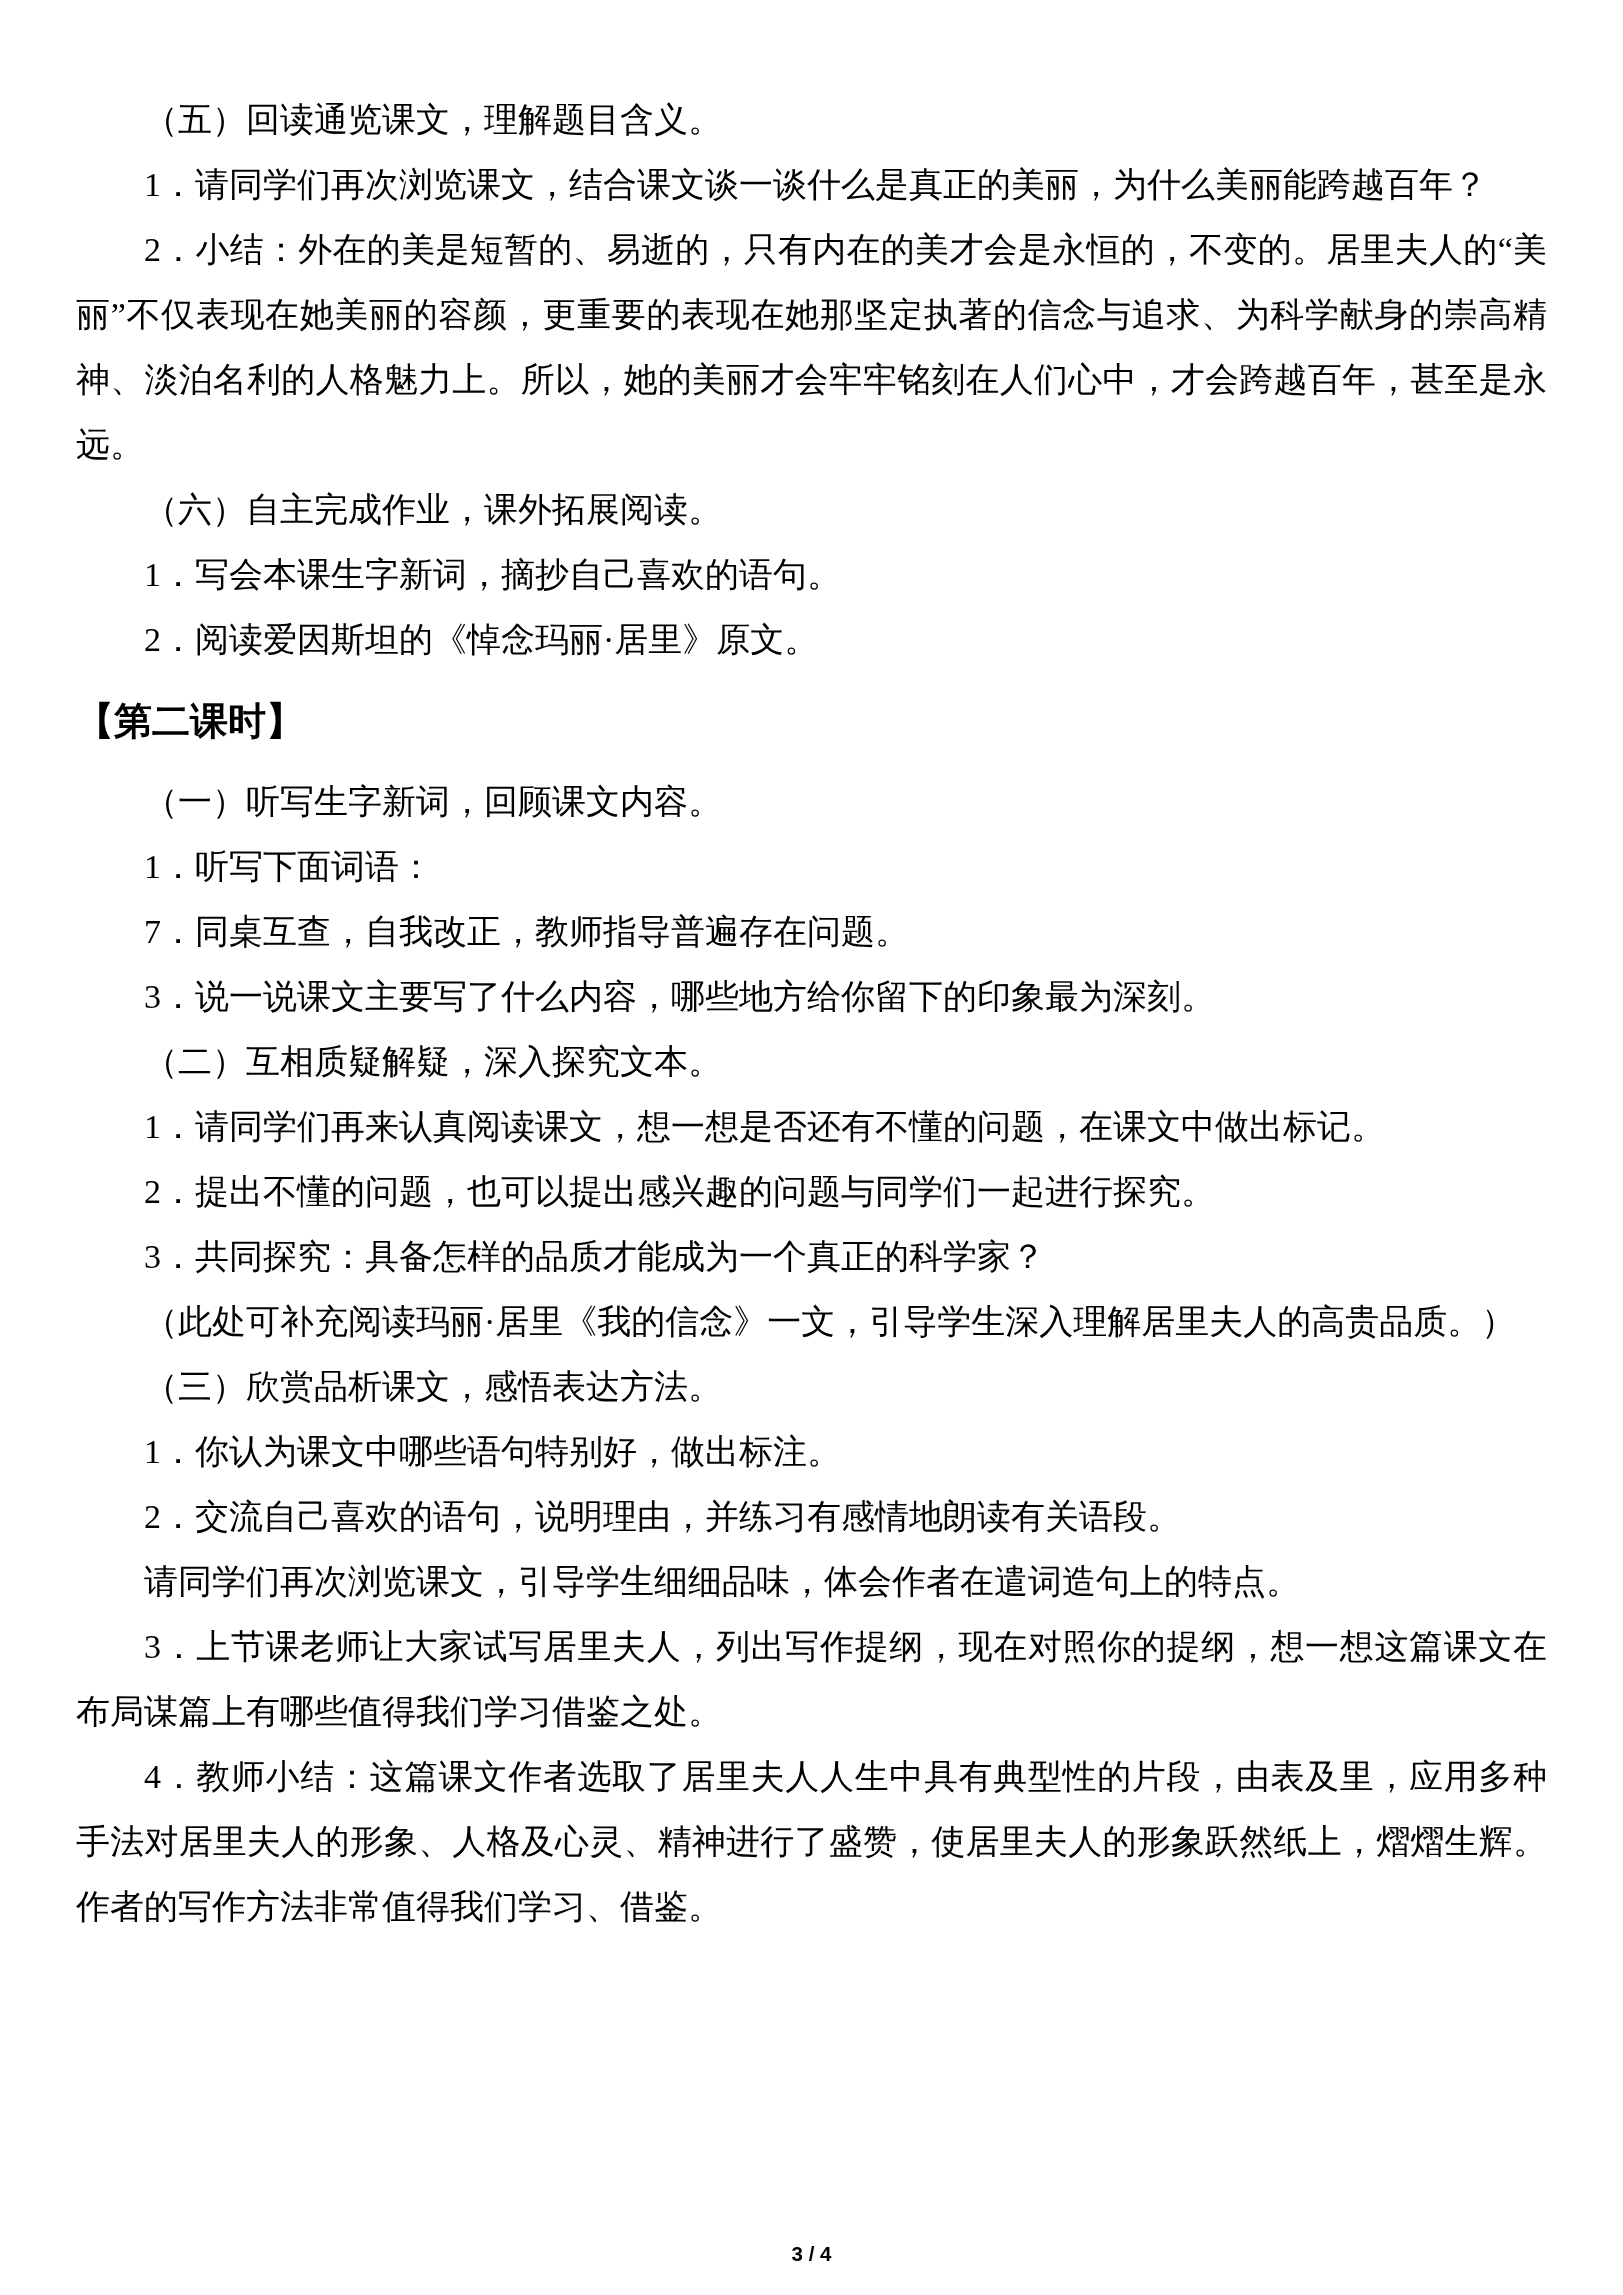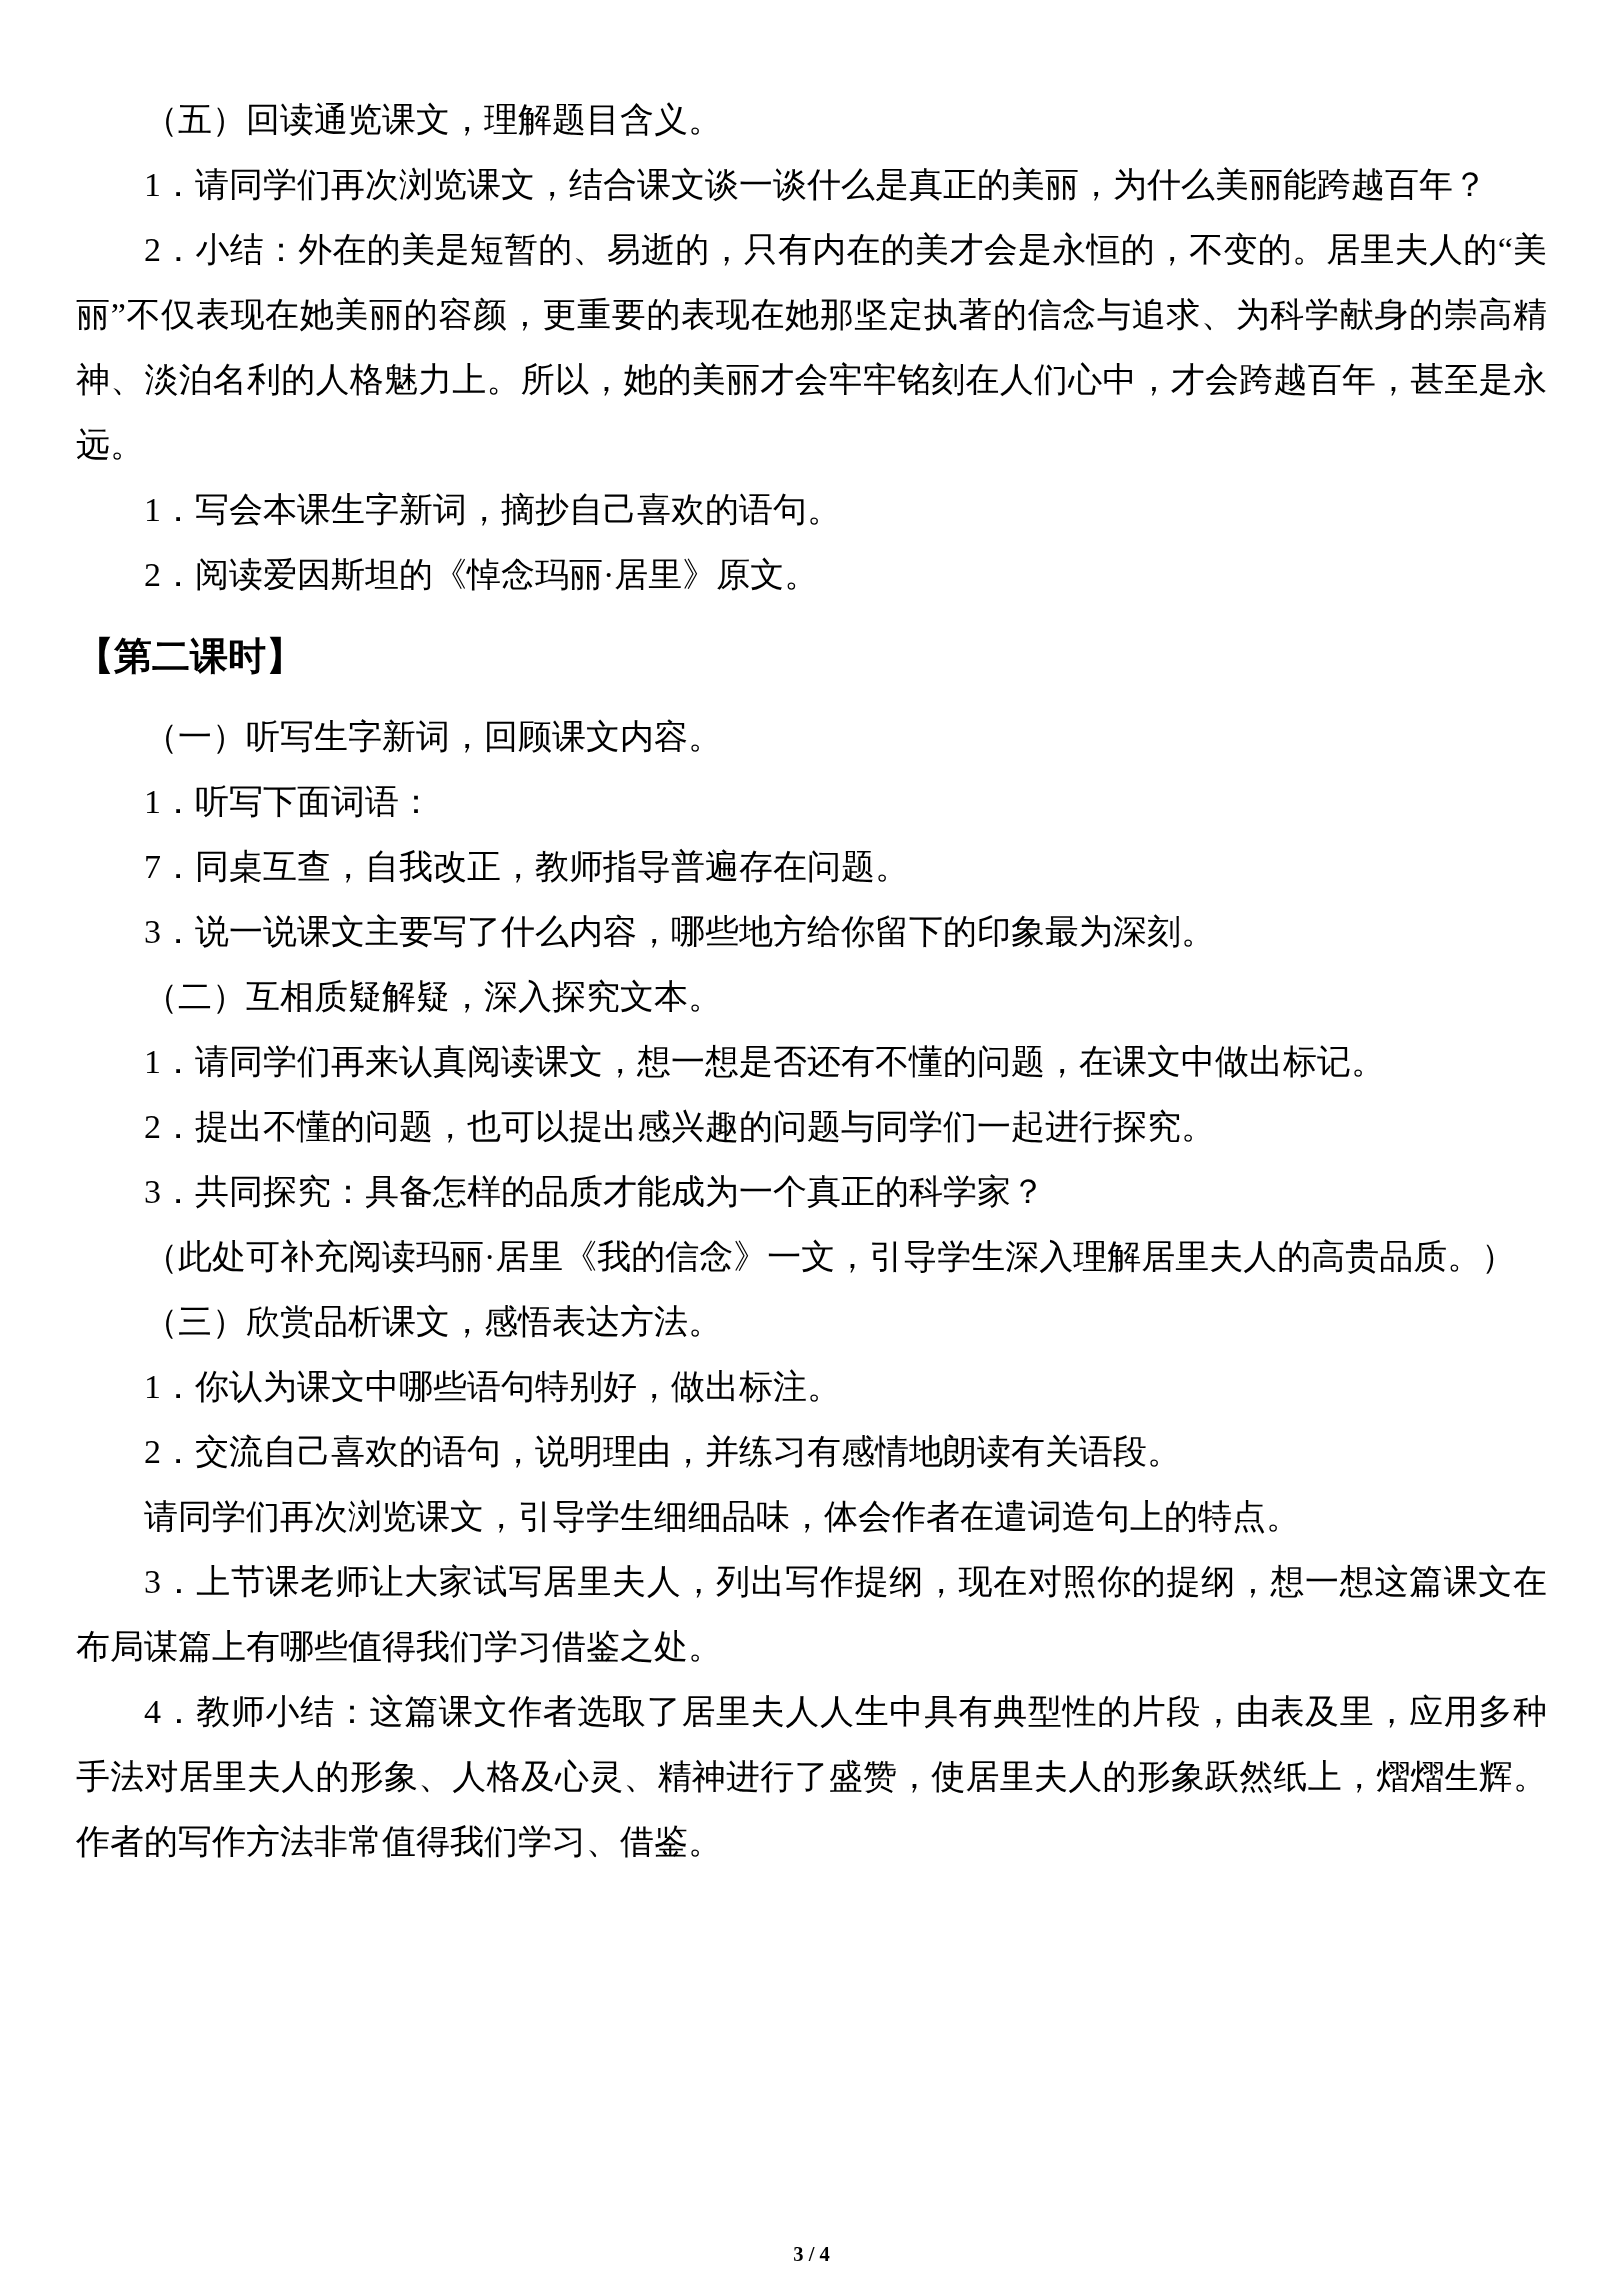--- a/index.html
+++ b/index.html
@@ -38,33 +38,34 @@
     font-family: "Liberation Sans", "DejaVu Sans", sans-serif;
   }
   .footer {
     position: absolute;
     bottom: 29px;
     left: 0;
     width: 100%;
     text-align: center;
     font-size: 20.5px;
     font-weight: bold;
-    font-family: Liberation Serif, serif;
+    font-family: Liberation Sans, sans-serif;
     color: #000000;
   }
 </style>
 </head>
 <body>
 
 <div class="page">
   <div class="content">
 
     <p class="para">（五）回读通览课文，理解题目含义。</p>
     <p class="para">1．请同学们再次浏览课文，结合课文谈一谈什么是真正的美丽，为什么美丽能跨越百年？</p>
     <p class="para">2．小结：外在的美是短暂的、易逝的，只有内在的美才会是永恒的，不变的。居里夫人的“美丽”不仅表现在她美丽的容颜，更重要的表现在她那坚定执著的信念与追求、为科学献身的崇高精神、淡泊名利的人格魅力上。所以，她的美丽才会牢牢铭刻在人们心中，才会跨越百年，甚至是永远。</p>
+    <p class="para">（六）自主完成作业，课外拓展阅读。</p>
     <p class="para">1．写会本课生字新词，摘抄自己喜欢的语句。</p>
     <p class="para">2．阅读爱因斯坦的《悼念玛丽·居里》原文。</p>
 
     <h2 class="session-heading" style="color: #000000;">【第二课时】</h2>
 
     <p class="para">（一）听写生字新词，回顾课文内容。</p>
     <p class="para">1．听写下面词语：</p>
     <p class="para">7．同桌互查，自我改正，教师指导普遍存在问题。</p>
     <p class="para">3．说一说课文主要写了什么内容，哪些地方给你留下的印象最为深刻。</p>
     <p class="para">（二）互相质疑解疑，深入探究文本。</p>

